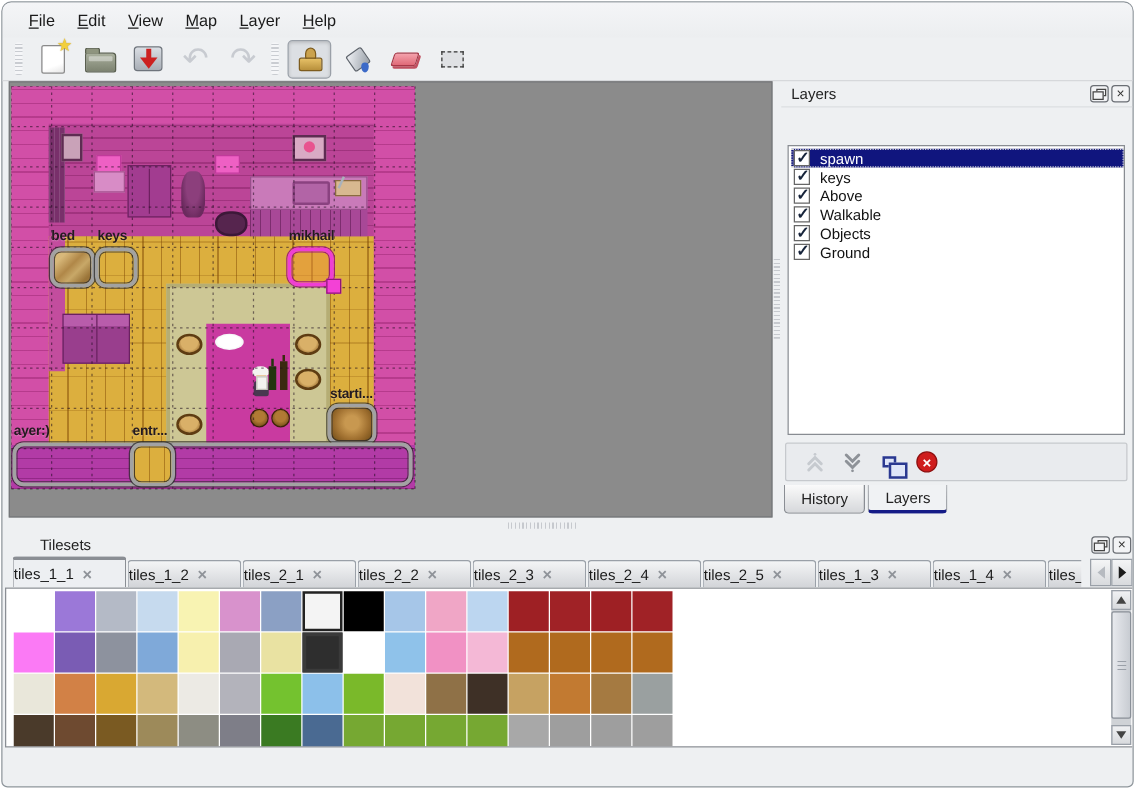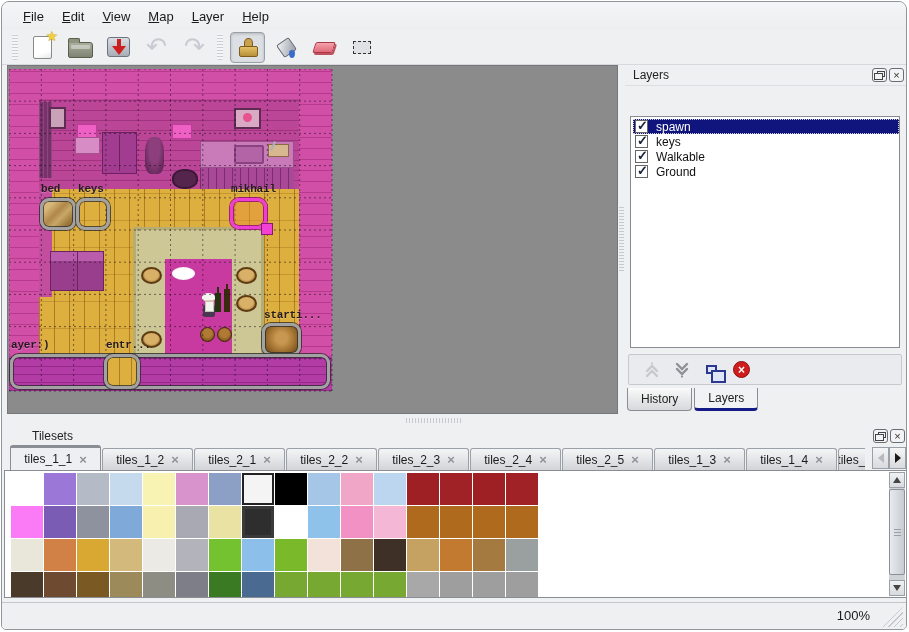--- a/index.html
+++ b/index.html
@@ -49,21 +49,21 @@
   .ic-bucket-fill::after{content:"";position:absolute;right:2px;bottom:0;width:6px;height:8px;
     background:#3c6ac8;border-radius:50% 50% 50% 50%/40% 40% 60% 60%;}
   .ic-eraser{width:20px;height:11px;background:linear-gradient(#f4a2ac,#e06a78);border:1px solid #a83848;
     transform:skewX(-18deg);border-radius:2px;box-shadow:2px 2px 0 #c05060;}
   .ic-rect-select{width:18px;height:13px;border:1px dashed #333;background:#dfe1e4;}
   
   .map-viewport{position:absolute;left:5px;top:63px;width:611px;height:349px;background:#8b8b8b;
     border:1px solid #75777a;}
   .map{position:absolute;left:1px;top:3px;width:323px;height:322px;background:#d24fa7;
     background-image:repeating-linear-gradient(0deg,rgba(130,20,90,.35) 0 1px,transparent 1px 11px);overflow:visible;}
-  .map div{position:absolute;font-family:Liberation Mono, monospace;}
+  .map div{position:absolute;}
   .m-inwall{left:30px;top:30px;width:260px;height:92px;background:#bb4597;
     background-image:repeating-linear-gradient(0deg,rgba(100,10,70,.3) 0 1px,transparent 1px 10px);}
   .m-floor{left:30px;top:120px;width:260px;height:167px;background:#dcaf3e;
     background-image:repeating-linear-gradient(90deg,rgba(130,75,5,.5) 0 1px,transparent 1px 15px),
     repeating-linear-gradient(0deg,rgba(130,75,5,.25) 0 1px,transparent 1px 27px);}
   .m-leftstrip{left:30px;top:120px;width:13px;height:108px;background:#c34d9e;}
   .m-bottomrow{left:0;top:287px;width:323px;height:35px;background:#b23ba6;
     background-image:repeating-linear-gradient(0deg,rgba(90,5,80,.35) 0 1px,transparent 1px 8px);}
   .m-carpet{left:124px;top:158px;width:131px;height:129px;background:#cdc795;border:3px solid #b5ad74;}
   .m-carpet2{left:156px;top:190px;width:67px;height:97px;background:#c93aa0;}
@@ -164,21 +164,21 @@
     font-size:12px;font-weight:bold;display:flex;align-items:center;justify-content:center;line-height:1;}
   .dock-tabs{position:absolute;left:0;top:323px;height:24px;display:flex;padding-left:2px;}
   .dock-tab{height:23px;padding:4px 13px 0;font-size:12px;color:#222;border:1px solid #8a8e94;border-top:none;
     border-radius:0 0 4px 4px;background:linear-gradient(#fafafa,#d6d8db);margin-right:2px;}
   .dock-tab.active{background:#f0f2f4;border-bottom:3px solid #141b87;padding-top:3px;}
   
   .dock-bottom{position:absolute;left:2px;top:424px;width:903px;height:172px;}
   .dock-bottom .dock-title{padding-left:28px;border-bottom:none;height:19px;}
   .ts-tabs{position:absolute;left:6px;right:42px;top:19px;height:25px;display:flex;overflow:hidden;}
   .ts-tab{flex:0 0 auto;width:91px;height:22px;margin-top:3px;margin-right:1px;display:flex;align-items:center;
-    justify-content:center;gap:7px;font-size:12px;color:#1a1a1a;border:1px solid #9aa0a8;border-bottom:none;
+    gap:7px;font-size:12px;color:#1a1a1a;border:1px solid #9aa0a8;border-bottom:none;
     border-radius:3px 3px 0 0;background:linear-gradient(#f4f5f6,#d2d4d8);overflow:hidden;white-space:nowrap;}
   .ts-tab.active{height:25px;margin-top:0;background:#edeff2;border-top:3px solid #141b87;border-color:#8a8e94;}
   .ts-tab .tab-x{color:#8f9399;font-weight:bold;font-size:13px;line-height:1;}
   .ts-scroll{position:absolute;right:1px;top:21px;display:flex;}
   .ts-arrow{width:17px;height:22px;border:1px solid #9aa0a8;background:linear-gradient(#f4f5f6,#d8dadd);
     display:flex;align-items:center;justify-content:center;}
   .tri-l{width:0;height:0;border-top:5px solid transparent;border-bottom:5px solid transparent;
     border-right:6px solid #b6bac0;}
   .tri-r{width:0;height:0;border-top:5px solid transparent;border-bottom:5px solid transparent;
     border-left:6px solid #1a1a1a;}
@@ -363,21 +363,29 @@
         <div class="l-row sel">
           <span class="cb"></span>
           <span>spawn</span>
         </div>
         <div class="l-row">
           <span class="cb"></span>
           <span>keys</span>
         </div>
         <div class="l-row">
           <span class="cb"></span>
+          <span>Above</span>
+        </div>
+        <div class="l-row">
+          <span class="cb"></span>
           <span>Walkable</span>
+        </div>
+        <div class="l-row">
+          <span class="cb"></span>
+          <span>Objects</span>
         </div>
         <div class="l-row">
           <span class="cb"></span>
           <span>Ground</span>
         </div>
       </div>
     <div class="layer-btns">
       <span class="lb">
         <svg class="chev dis" viewBox="0 0 16 16">
             <path d="M3 9 L8 4 L13 9"></path>
@@ -542,18 +550,14 @@
             <span class="tri-u"></span>
           </span>
         <span class="vs-thumb"></span>
         <span class="vs-arrow vs-down">
             <span class="tri-d"></span>
           </span>
       </div>
     </div>
   </div>
 
-  <div class="statusbar">
-    <span class="zoom">100%</span>
-    <span class="grip"></span>
-  </div>
 
 </div>
 
 </body></html>

